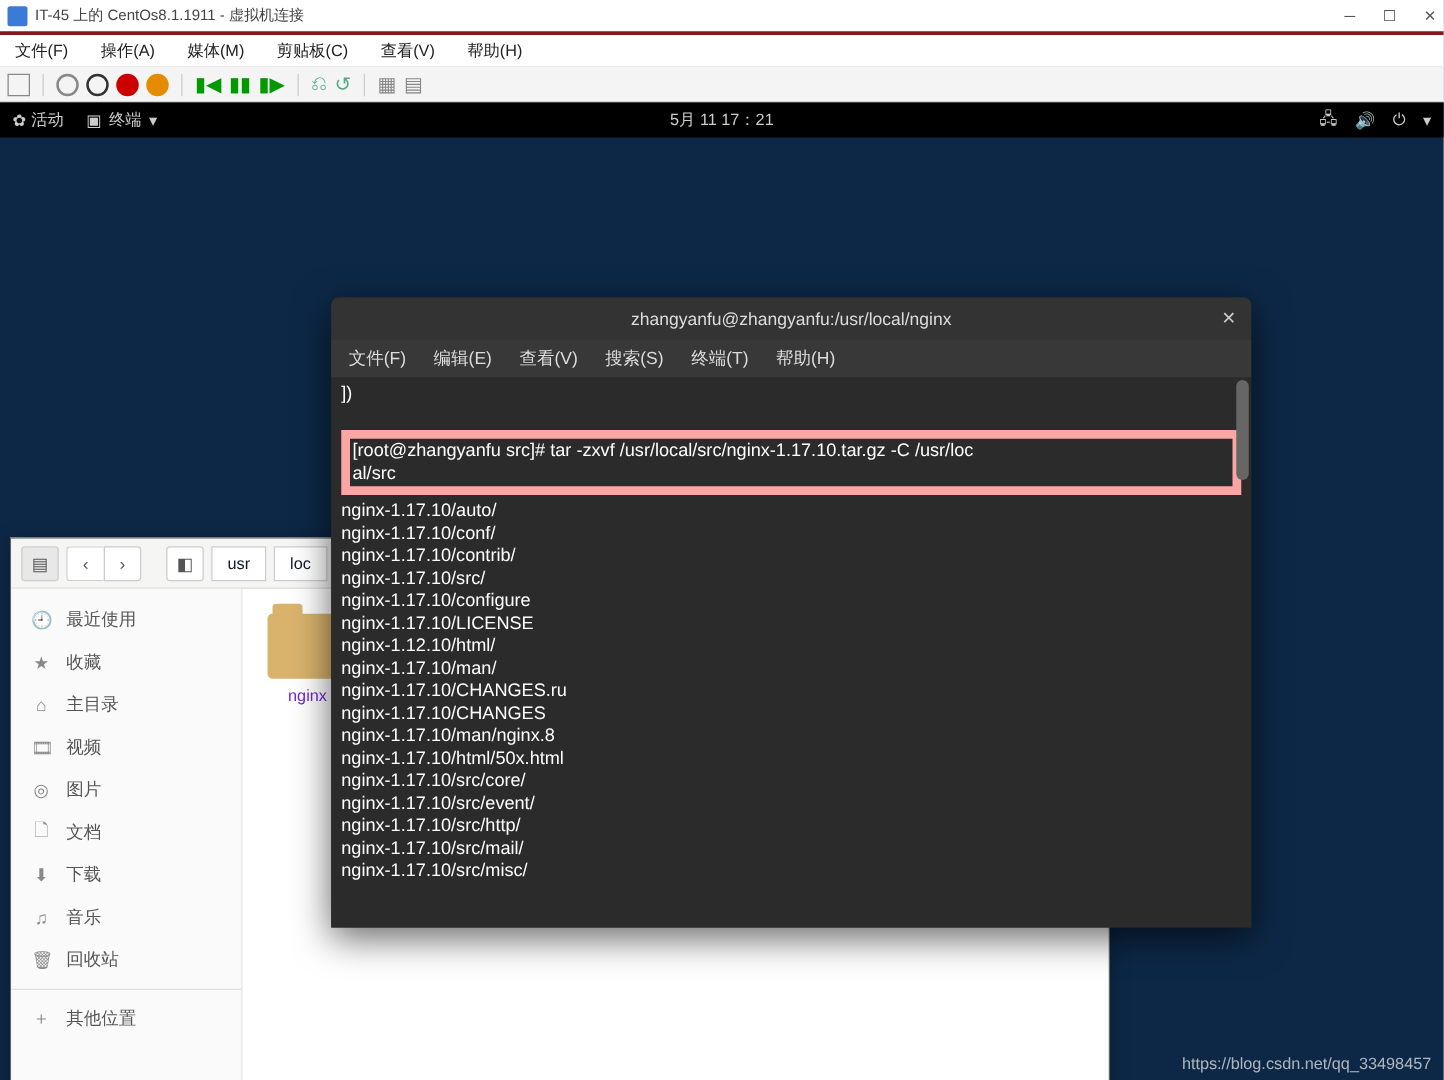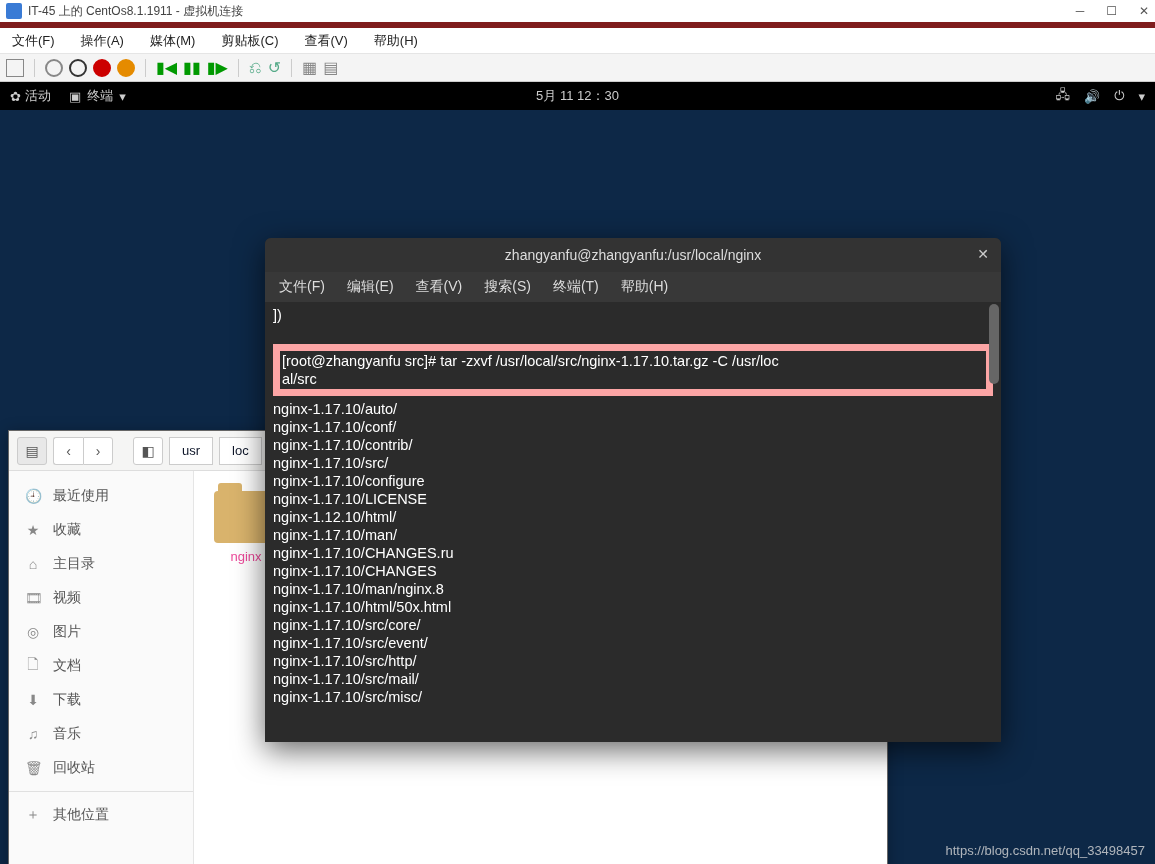--- a/index.html
+++ b/index.html
@@ -1,17 +1,17 @@
 <!DOCTYPE html>
 <html><head>
 <meta charset="utf-8">
 <style>
 * { margin:0; padding:0; box-sizing:border-box; font-family:"Microsoft YaHei","PingFang SC",sans-serif; }
 body { width:1155px; height:864px; background:#fff; overflow:hidden; position:relative; }
-.host-titlebar { height:28px; background:#fff; border-bottom:6px solid #7f1d1d; display:flex; align-items:center; padding:0 6px; font-size:12px; color:#444; }
+.host-titlebar { height:28px; background:#fff; border-bottom:3px solid #7f1d1d; display:flex; align-items:center; padding:0 6px; font-size:12px; color:#444; }
 .host-titlebar .hicon { width:16px; height:16px; background:#3a7bd5; margin-right:6px; border-radius:2px; }
 .host-titlebar .win-btns { margin-left:auto; display:flex; gap:22px; color:#555; }
 .host-menubar { height:26px; background:#fff; display:flex; align-items:center; padding:0 12px; gap:26px; font-size:13px; color:#222; border-bottom:1px solid #e5e5e5;}
 .host-toolbar { height:28px; background:#f4f4f4; display:flex; align-items:center; padding:0 6px; gap:6px; border-bottom:1px solid #ccc;}
 .tbtn { width:18px; height:18px; border-radius:50%; display:inline-block; }
 .tsep { width:1px; height:18px; background:#ccc; margin:0 4px;}
 .guest { position:relative; width:1155px; height:782px; background:#0d2847; }
 .g-topbar { height:28px; background:#000; color:#ccc; display:flex; align-items:center; padding:0 10px; font-size:13px; }
 .g-topbar .activities { display:flex; align-items:center; gap:4px;}
 .g-topbar .term-ind { margin-left:18px; display:flex; align-items:center; gap:6px;}
@@ -22,21 +22,21 @@
 .navbtn { width:30px; height:28px; border:1px solid #ccc; background:#fff; border-radius:3px; display:flex; align-items:center; justify-content:center; color:#555; font-size:14px;}
 .navbtn.first{border-radius:3px 0 0 3px; border-right:0;}
 .navbtn.last{border-radius:0 3px 3px 0;}
 .path-seg { height:28px; border:1px solid #ccc; background:#fff; padding:0 12px; display:flex; align-items:center; font-size:13px; color:#0f172a;}
 .files-body { display:flex; height:calc(100% - 40px);}
 .files-side { width:185px; background:#fafafa; border-right:1px solid #e5e5e5; padding:8px 0; font-size:14px; color:#555;}
 .side-item { height:34px; display:flex; align-items:center; gap:12px; padding:0 16px; cursor:default;}
 .side-item .sicon{width:16px;text-align:center;color:#888;}
 .side-sep { height:1px; background:#e0e0e0; margin:6px 0;}
 .files-main { flex:1; padding:20px; }
-.folder {display:inline-flex; flex-direction:column; align-items:center; gap:6px; font-size:13px; color:#ec4899;}
+.folder {display:inline-flex; flex-direction:column; align-items:center; gap:6px; font-size:13px; color:#6d28d9;}
 .folder .ficon{width:64px;height:52px;background:#d9b36c;border-radius:4px;position:relative;}
 .folder .ficon::before{content:"";position:absolute;top:-8px;left:4px;width:24px;height:10px;background:#d9b36c;border-radius:3px 3px 0 0;}
 .term-win { position:absolute; left:265px; top:156px; width:736px; height:504px; background:#2b2b2b; border-radius:6px 6px 0 0; box-shadow:0 8px 30px rgba(0,0,0,.6); display:flex; flex-direction:column;}
 .term-title { height:34px; background:#333; color:#ddd; display:flex; align-items:center; justify-content:center; font-size:14px; position:relative; border-radius:6px 6px 0 0;}
 .term-title .close{position:absolute; right:12px; top:8px; color:#ccc; cursor:default;}
 .term-menu { height:30px; background:#383838; color:#ddd; display:flex; align-items:center; padding:0 14px; gap:22px; font-size:14px;}
 .term-body { flex:1; background:#2b2b2b; color:#fff; font-family:"Consolas","Courier New",monospace; font-size:14.5px; line-height:18px; padding:4px 8px 4px 8px; position:relative; overflow:hidden;}
 .term-scroll{position:absolute;right:2px;top:2px;width:10px;height:80px;background:#666;border-radius:5px;}
 .hl-box { border:7px solid #fca5a5; padding:1px 2px; margin:4px 0;}
 .watermark { position:absolute; right:10px; bottom:6px; color:#d8d8d8; font-size:13px; opacity:.8; font-family:Arial;}
@@ -84,21 +84,21 @@
   <div class="g-topbar">
     <div class="activities">
       <span>✿</span>
       <span>活动</span>
     </div>
     <div class="term-ind">
       <span>▣</span>
       <span>终端</span>
       <span>▾</span>
     </div>
-    <div class="clock">5月 11 12：30</div>
+    <div class="clock">5月 11 17：21</div>
     <div class="tray">
       <span>🖧</span>
       <span>🔊</span>
       <span>⏻</span>
       <span>▾</span>
     </div>
   </div>
 
   <div class="files-win">
     <div class="files-hdr">

